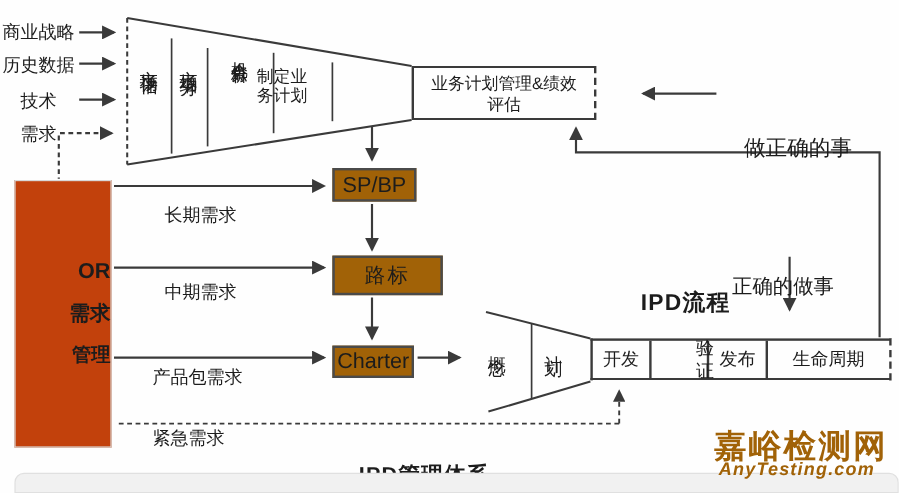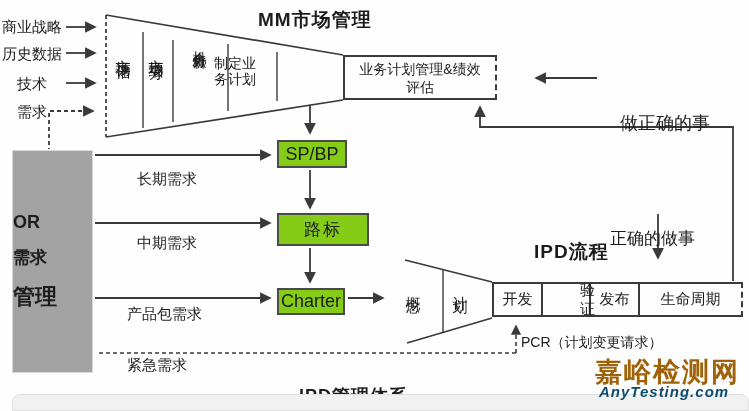--- a/index.html
+++ b/index.html
@@ -10,36 +10,36 @@
   }
   #lines { position:absolute; left:0; top:0; width:749px; height:411px; }
   .abs { position:absolute; }
   .inlabel { left:0; width:64px; text-align:center; font-size:15px; }
   .vtext {
     writing-mode:vertical-rl; text-orientation:upright;
     font-size:15px; letter-spacing:2px; line-height:1;
   }
   .title { font-weight:bold; font-size:19px; letter-spacing:1px; }
   .graybox {
-    background:#84cc16; border:2px solid #4a4a4a;
+    background:#a16207; border:2px solid #4a4a4a;
     display:flex; align-items:center; justify-content:center;
   }
   .whitebox-text { text-align:center; font-size:14px; line-height:18px; }
   .demand { font-size:15px; }
   .phase-row {
     display:flex; border:2px solid #3a3a3a; border-right:2px dashed #3a3a3a;
   }
   .phase {
     border-right:2px solid #3a3a3a; display:flex; align-items:center;
     justify-content:center; font-size:15px;
   }
   .phase:last-child { border-right:none; }
   .slogan { font-weight:normal;margin-top:48px; }
   .wm-cn { font-size:27px; font-weight:bold; color:#a16207; letter-spacing:2px; }
-  .wm-en { font-size:15px; font-weight:bold; font-style:italic; color:#0c4a6e; letter-spacing:1px; }
+  .wm-en { font-size:15px; font-weight:bold; font-style:italic; color:#a16207; letter-spacing:1px; }
 </style>
 </head>
 <body>
 
 <div id="stage">
 
   <svg id="lines" viewBox="0 0 749 411" xmlns="http://www.w3.org/2000/svg">
     <defs>
       <marker id="arrow" viewBox="0 0 10 10" refX="8.5" refY="5" markerWidth="6.5" markerHeight="6.5" orient="auto-start-reverse">
         <path d="M0,0 L10,5 L0,10 z" fill="#3a3a3a"></path>
@@ -85,21 +85,20 @@
 
     <path d="M658,214 V258" stroke="#3a3a3a" stroke-width="1.8" fill="none" marker-end="url(#arrow)"></path>
 
     <g stroke="#3a3a3a" stroke-width="1.7" fill="none">
       <path d="M405,260 L492,282"></path>
       <path d="M407,343 L492,318"></path>
       <path d="M443,270 V332" stroke-width="1.4"></path>
     </g>
   </svg>
 
-  <div class="abs title" style="left:258px; top:7px;">MM市场管理</div>
 
   <div class="abs inlabel" style="top:18px;">商业战略</div>
   <div class="abs inlabel" style="top:45px;">历史数据</div>
   <div class="abs inlabel" style="top:75px;">技术</div>
   <div class="abs inlabel" style="top:103px;">需求</div>
 
   <div class="abs vtext" style="left:116px; top:47px; height:86px;">市场评估</div>
   <div class="abs vtext" style="left:149px; top:47px; height:82px;">市场细分</div>
   <div class="abs vtext" style="left:193px; top:40px; height:82px; font-size:14px; letter-spacing:1px;">机会点分析</div>
   <div class="abs whitebox-text" style="left:212px; top:55px; width:46px; line-height:16px;">制定业务计划</div>
@@ -107,25 +106,25 @@
   <div class="abs" style="left:343px; top:55px; width:154px; height:45px;
        border:2px solid #3a3a3a; border-right:2px dashed #3a3a3a;
        display:flex; align-items:center; justify-content:center;">
     <span class="whitebox-text" style="width:122px;">业务计划管理&amp;绩效评估</span>
   </div>
 
   <div class="abs slogan" style="left:620px; top:63px; font-size:18px;">做正确的事</div>
   <div class="abs slogan" style="left:610px; top:179px; font-size:17px;">正确的做事</div>
 
   <div class="abs" style="left:12px; top:150px; width:81px; height:223px;
-       background:#a3a3a3; border:1px solid #d8d8d8; display:flex; flex-direction:column;
-       align-items:flex-start; justify-content:center; gap:13px; font-weight:bold;">
+       background:#c2410c; border:1px solid #d8d8d8; display:flex; flex-direction:column;
+       align-items:flex-end; justify-content:center; gap:13px; font-weight:bold;">
     <div style="font-size:18px;">OR</div>
     <div style="font-size:17px;">需求</div>
-    <div style="font-size:22px;">管理</div>
+    <div style="font-size:16px;">管理</div>
   </div>
 
   <div class="abs graybox" style="left:277px; top:140px; width:70px; height:28px; font-size:18px;">
     <span>SP/BP</span>
   </div>
   <div class="abs graybox" style="left:277px; top:213px; width:92px; height:33px; font-size:17px; letter-spacing:2px;">
     <span>路标</span>
   </div>
   <div class="abs graybox" style="left:277px; top:288px; width:68px; height:27px; font-size:18px;">
     <span>Charter</span>
@@ -141,21 +140,20 @@
   <div class="abs vtext" style="left:406px; top:284px; height:36px; letter-spacing:3px;">概念</div>
   <div class="abs vtext" style="left:453px; top:284px; height:36px; letter-spacing:3px;">计划</div>
 
   <div class="abs phase-row" style="left:492px; top:282px; width:251px; height:35px;">
     <div class="phase" style="width:49px;">开发</div>
     <div class="phase" style="width:48px;padding-left:43px;">验证</div>
     <div class="phase" style="width:49px;">发布</div>
     <div class="phase" style="flex:1;">生命周期</div>
   </div>
 
-  <div class="abs" style="left:521px; top:334px; font-size:14px;">PCR（计划变更请求）</div>
 
   <div class="abs title" style="left:299px; top:384px; font-size:18px;">IPD管理体系</div>
 
   <div class="abs" style="left:12px; top:394px; width:737px; height:17px;
        background:#f1f1f1; border:1px solid #e0e0e0; border-radius:8px 8px 0 0;"></div>
 
   <div class="abs wm-cn" style="left:595px; top:354px;">嘉峪检测网</div>
   <div class="abs wm-en" style="left:599px; top:383px;">AnyTesting.com</div>
 
 </div>

